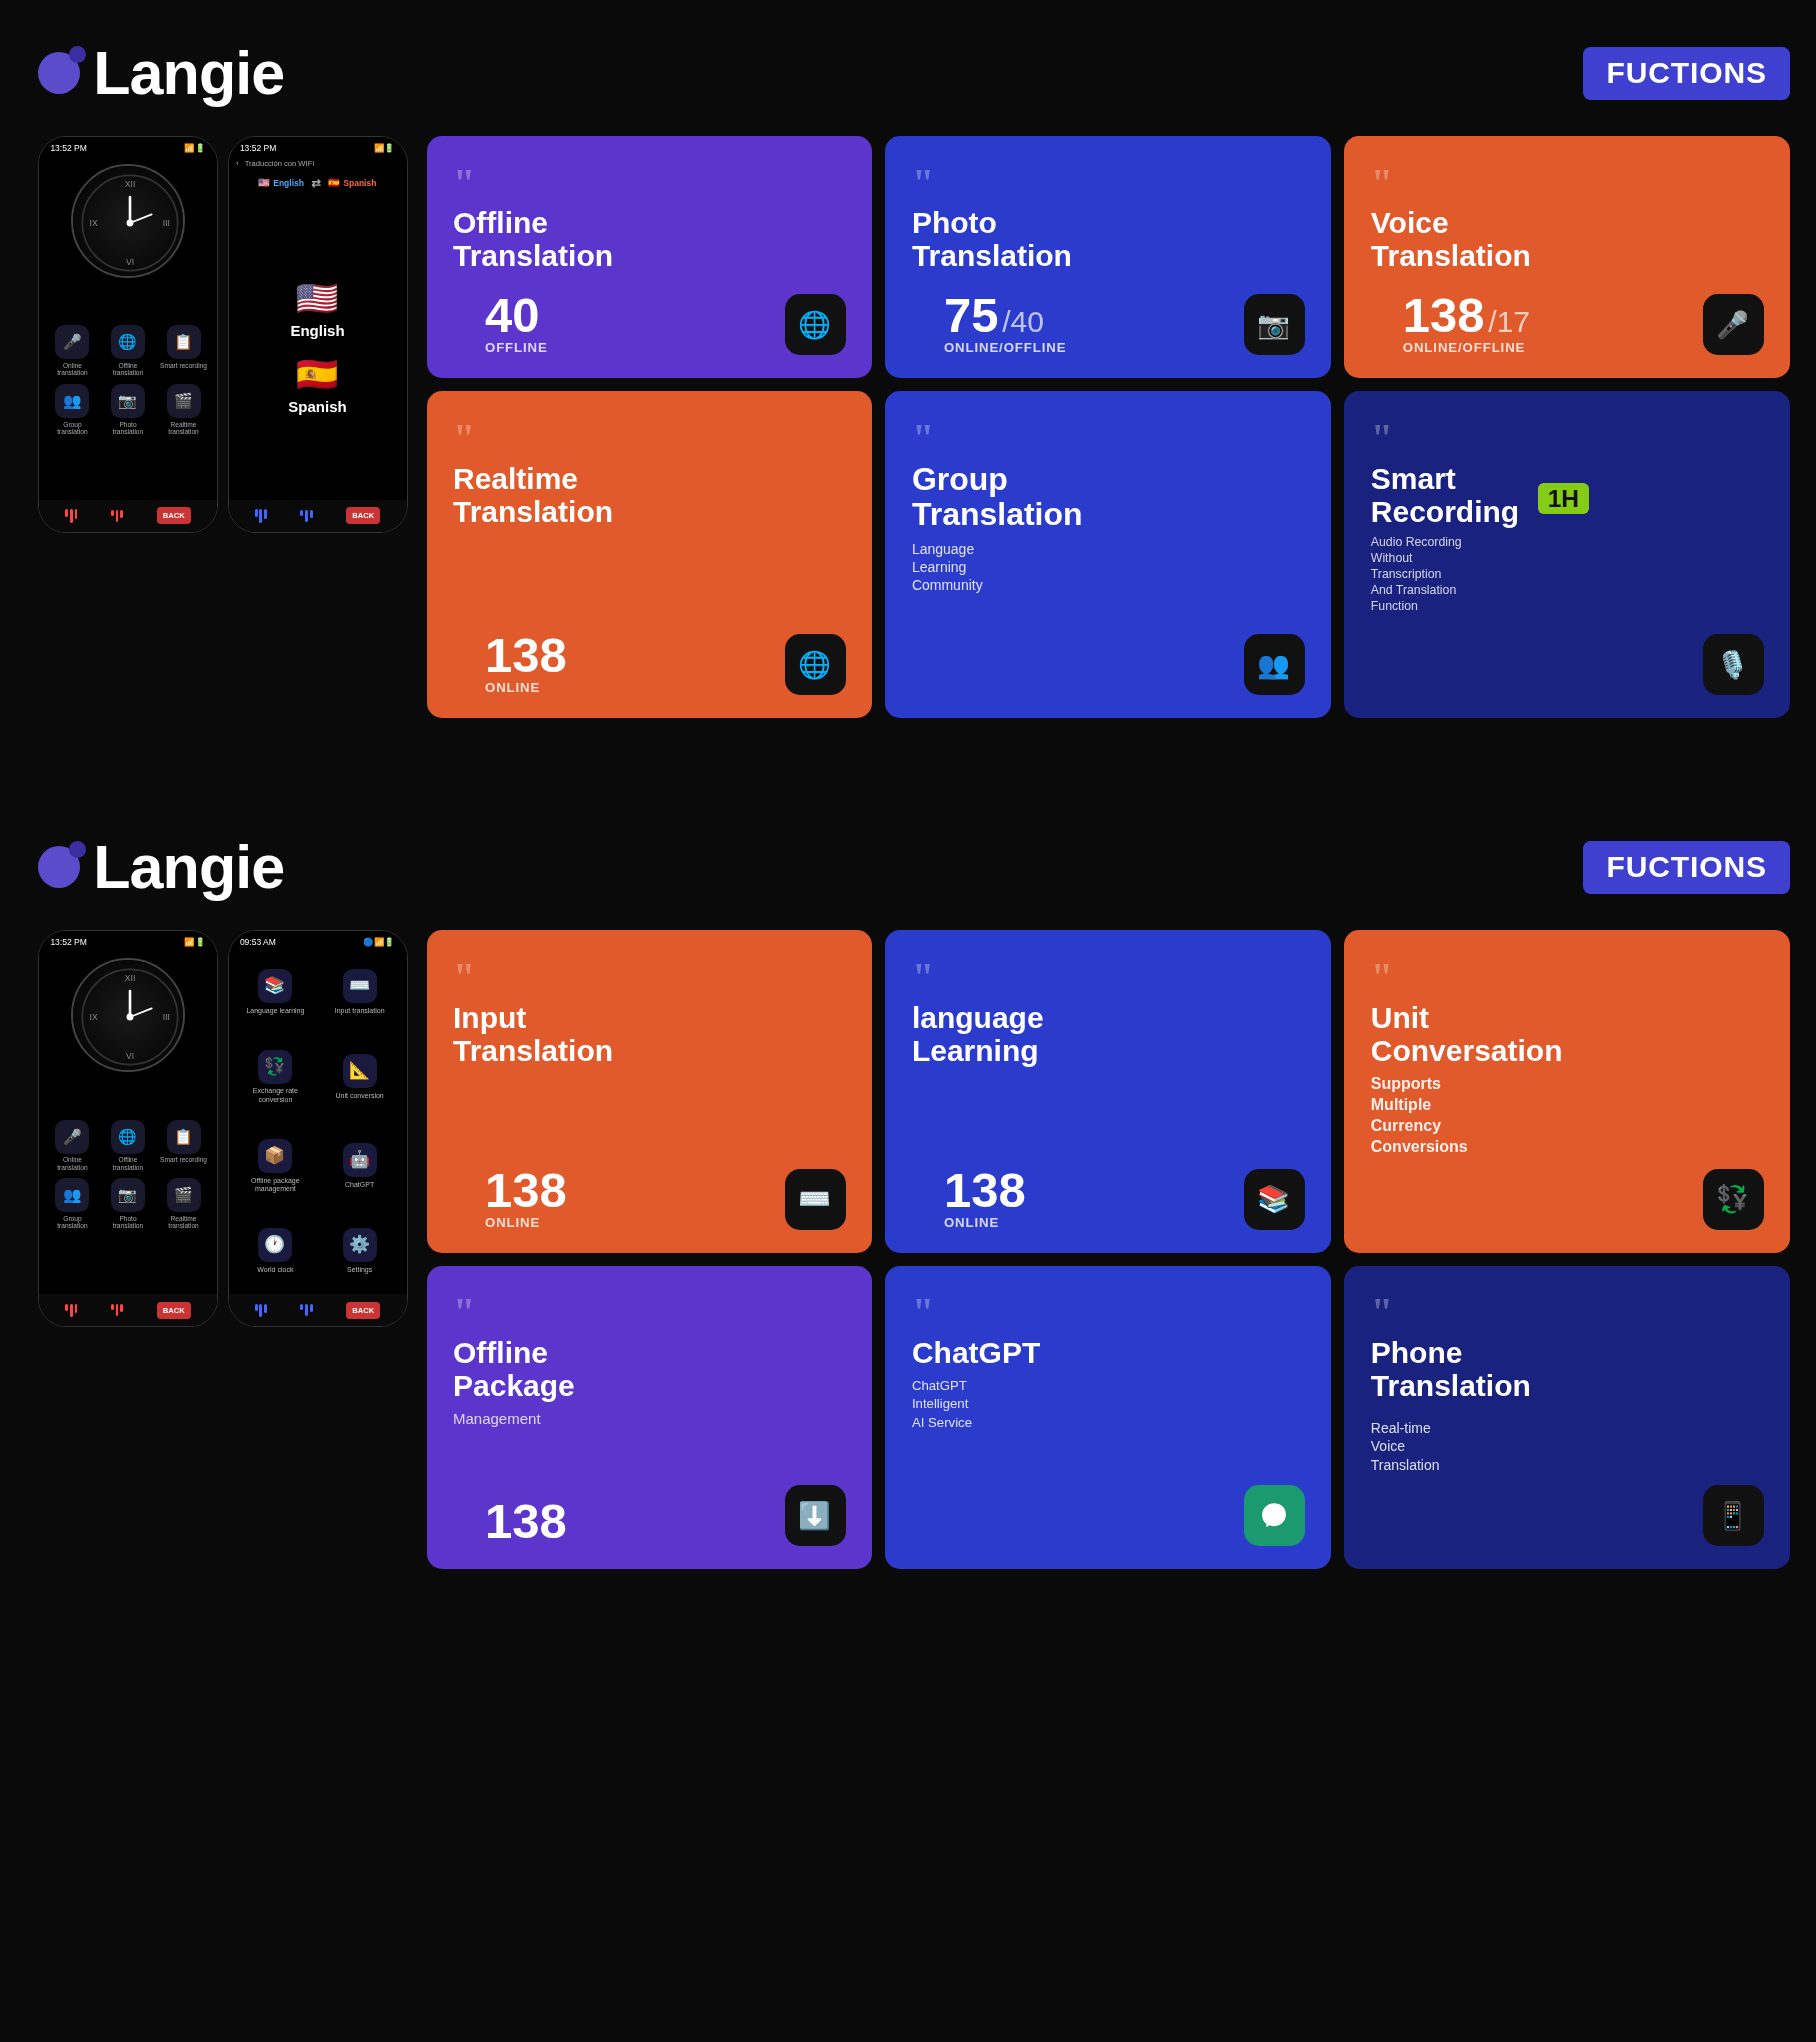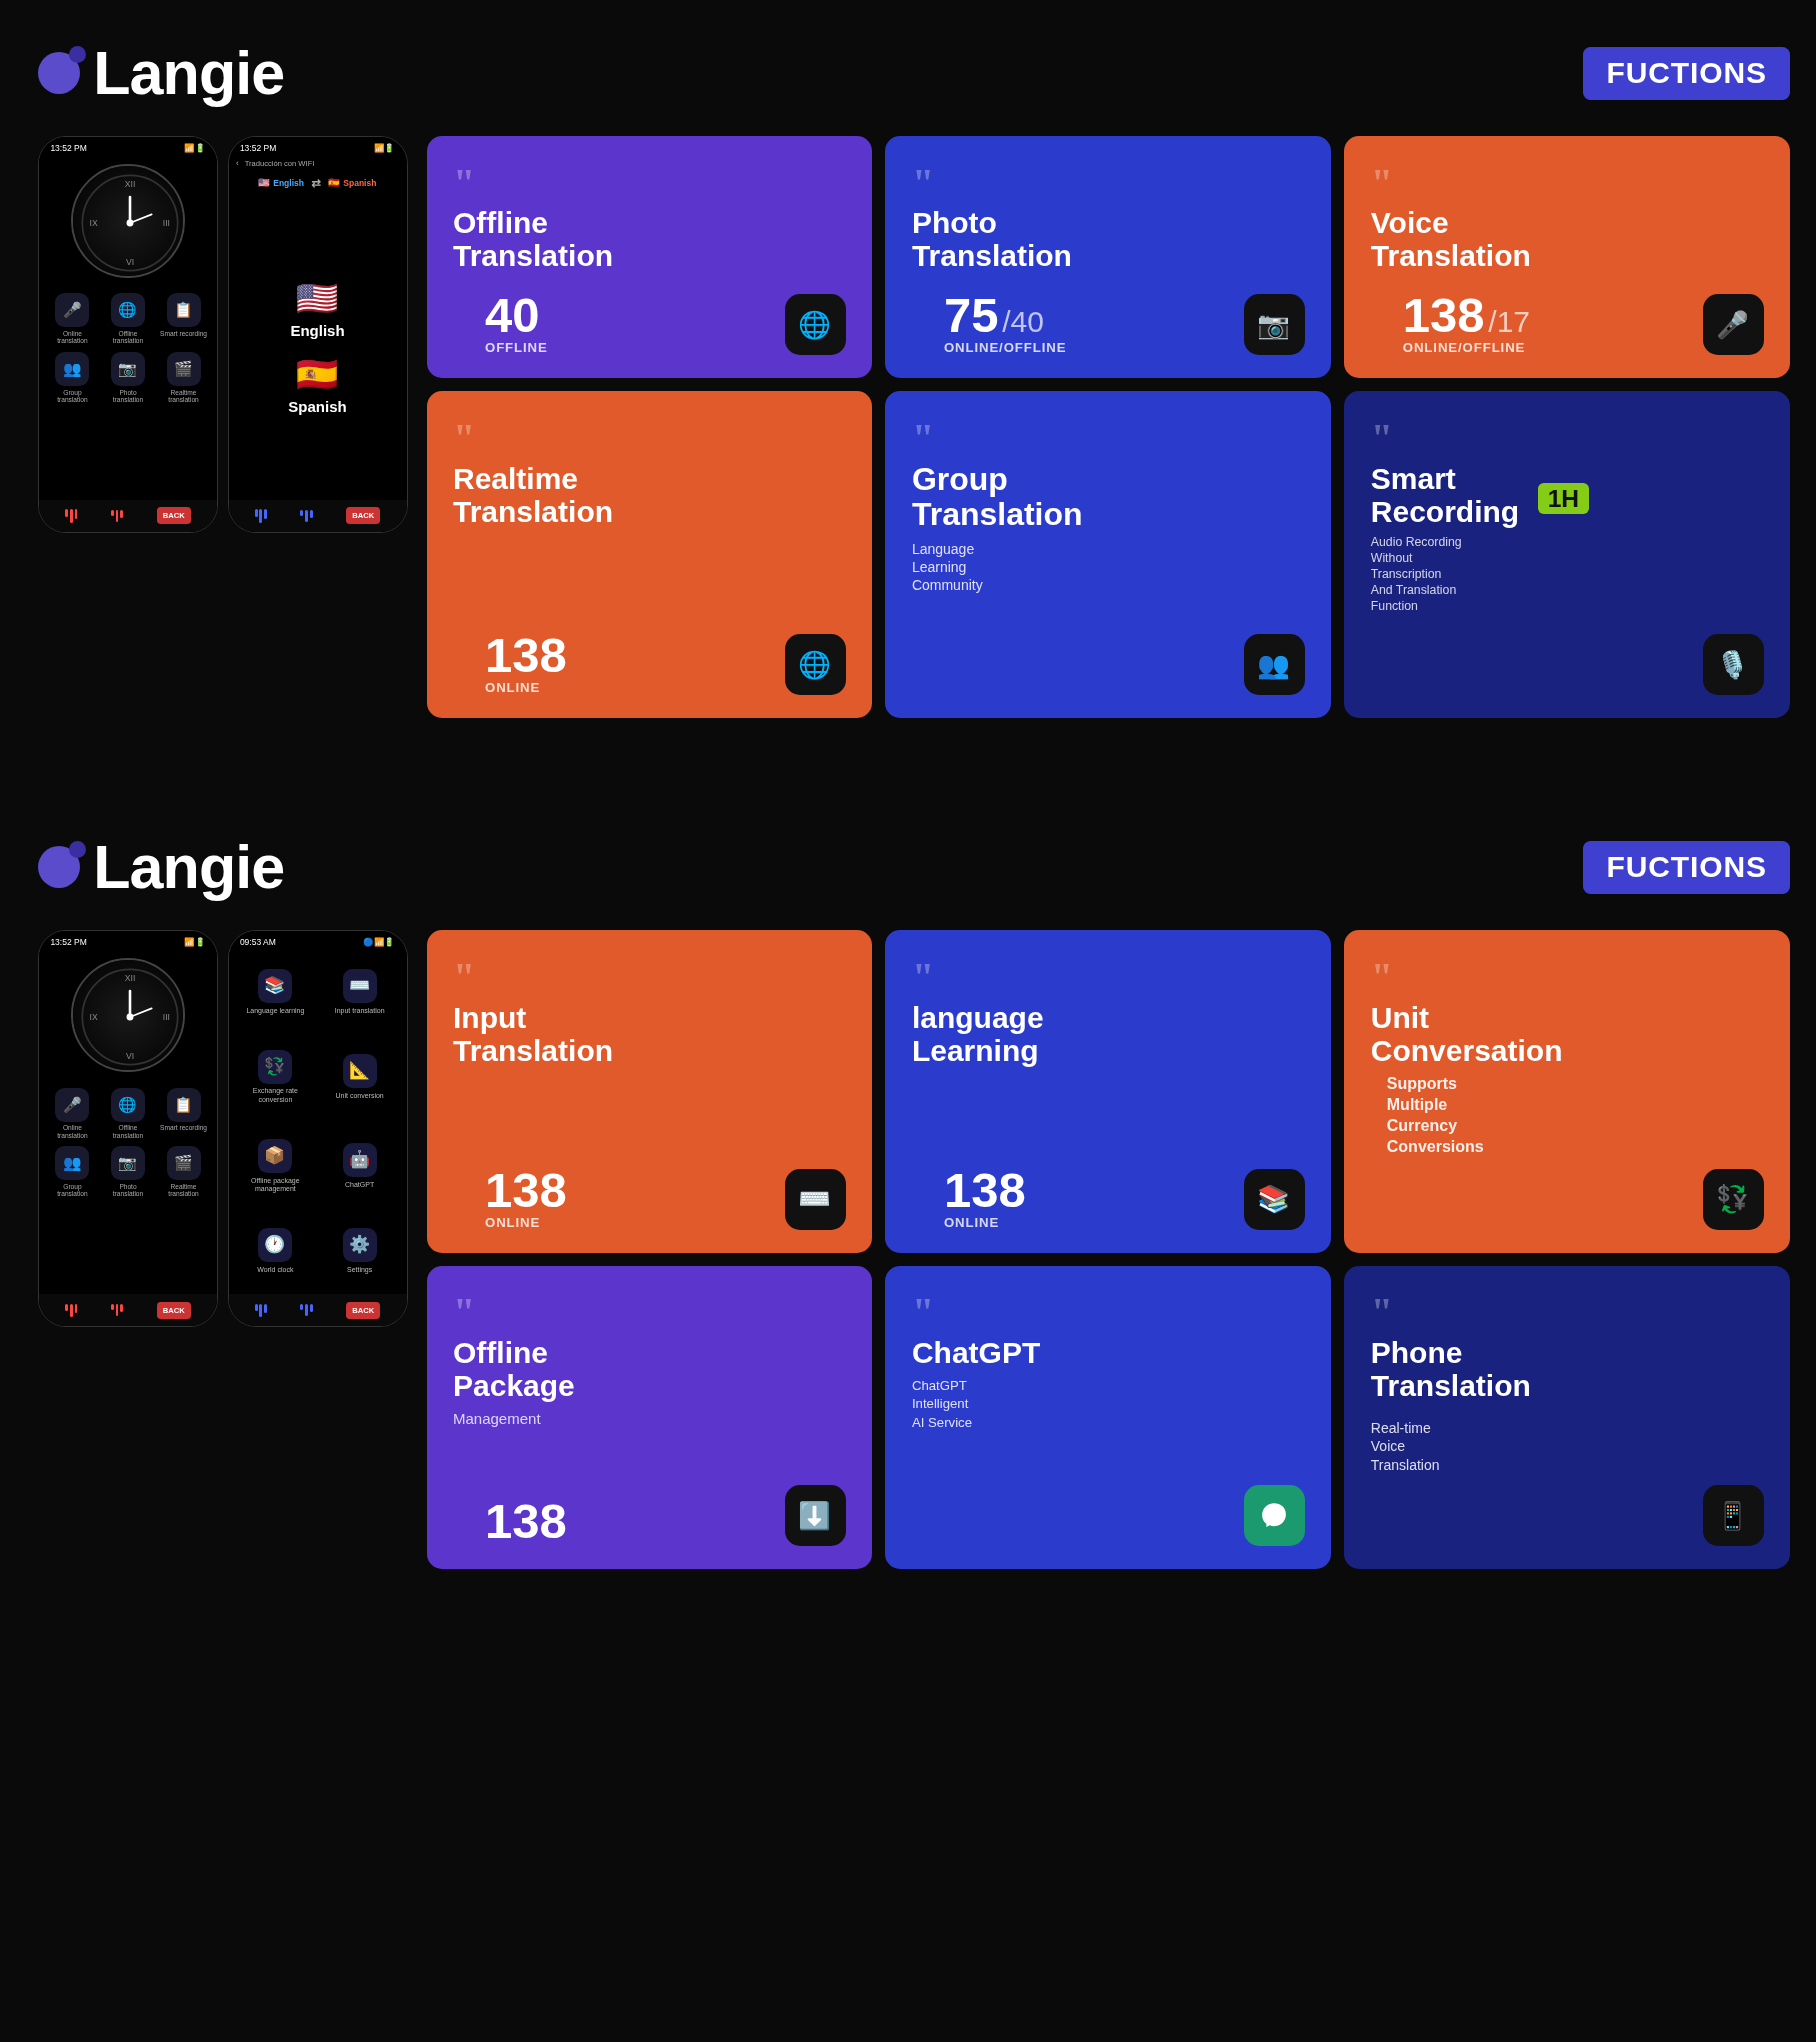--- a/index.html
+++ b/index.html
@@ -102,20 +102,21 @@
       background: #000;
     }
 
     
     .phone1-content {
       flex: 1;
       display: flex;
       flex-direction: column;
       align-items: flex-end;
       background: #000;
+      gap: 32px;
     }
     .watch-face {
       width: 114px;
       height: 114px;
       border-radius: 50%;
       border: 2.8px solid #444;
       background: #111;
       position: relative;
       margin: 9.5px auto;
       display: flex;
@@ -371,21 +372,20 @@
       margin-top: 7.6px;
     }
 
     
     .unit-desc {
       font-size: 16px;
       color: rgba(255,255,255,0.9);
       font-weight: 600;
       line-height: 1.3;
       margin-top: 3.8px;
-      margin-left: 16px;
     }
 
     
     .phone-trans-desc {
       font-size: 14px;
       color: rgba(255,255,255,0.85);
       line-height: 1.3;
       margin-top: 17px;
     }
 

